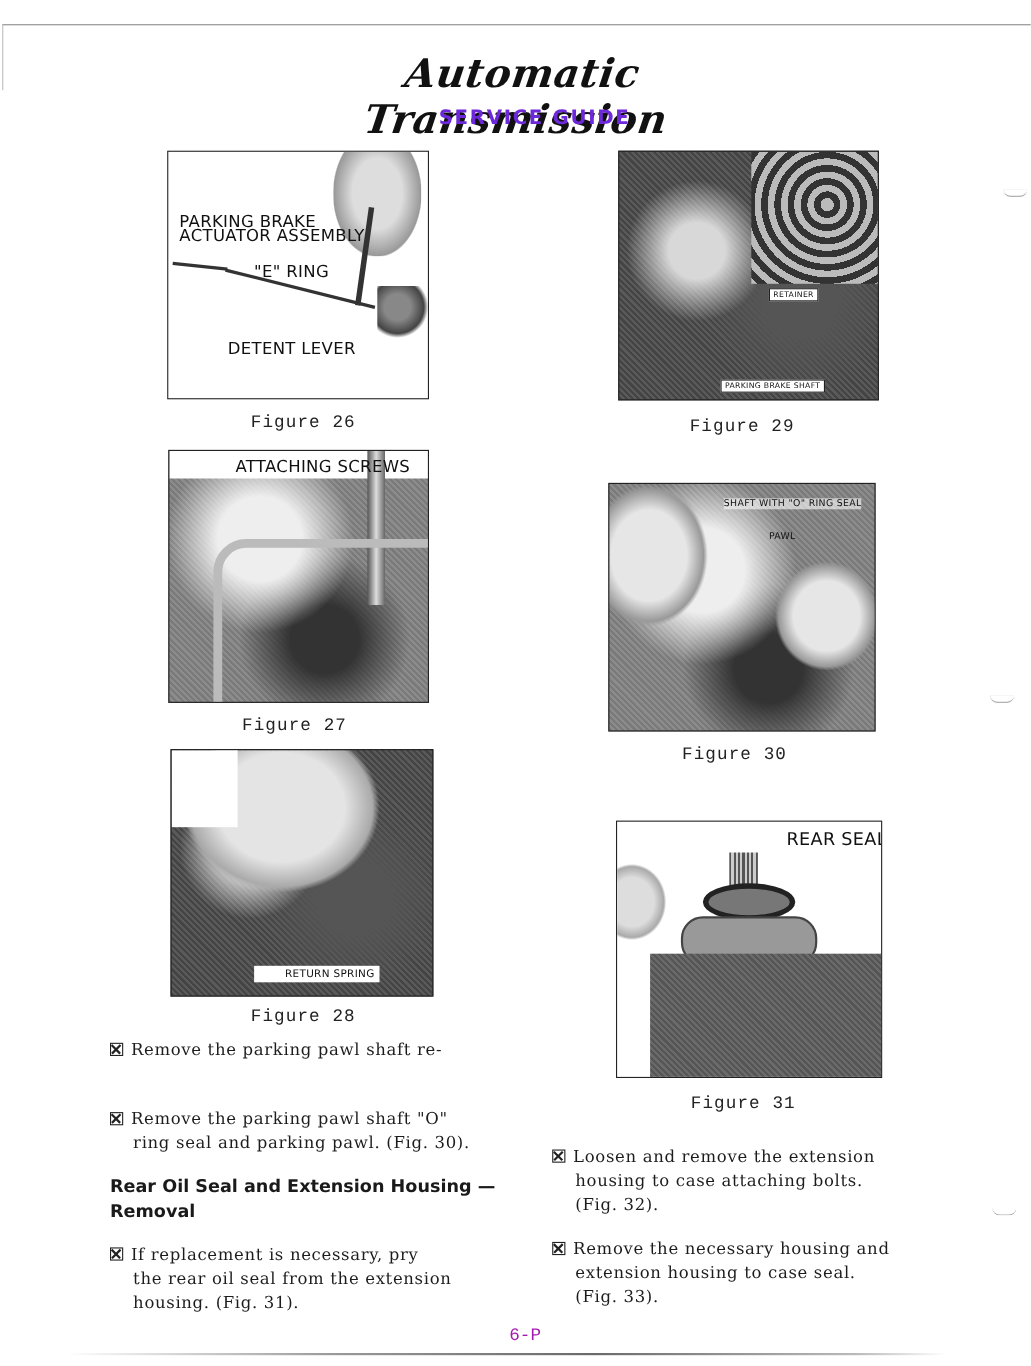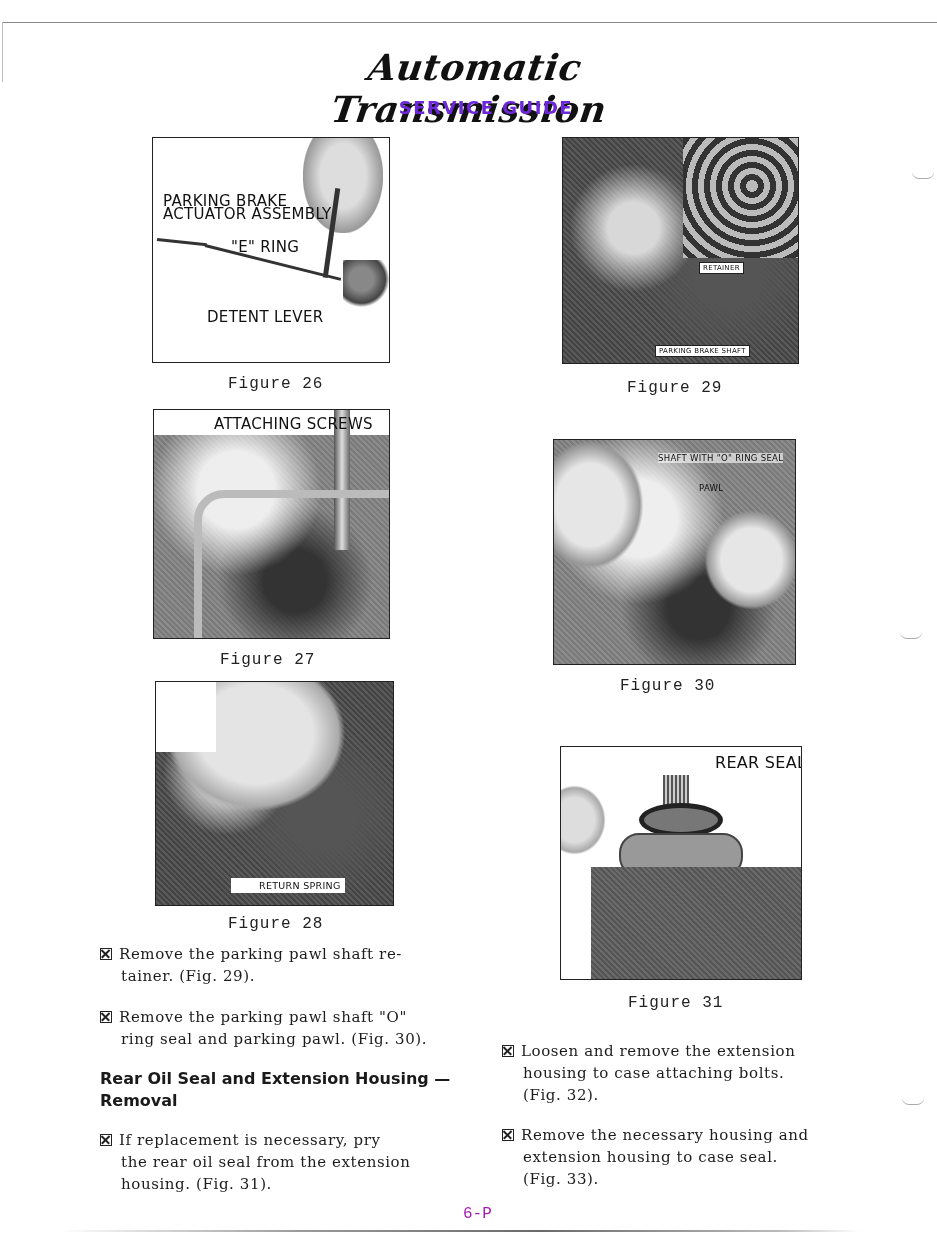--- a/index.html
+++ b/index.html
@@ -100,21 +100,20 @@
   <div style="position:absolute;left:78px;top:56px;width:74px;height:24px;border-radius:50%;border:5px solid #222;background:#777;"></div>
   <div style="position:absolute;left:58px;top:86px;width:120px;height:40px;border-radius:20px;background:#999;border:2px solid #444;"></div>
   <div style="position:absolute;left:30px;top:120px;width:210px;height:112px;background:repeating-linear-gradient(45deg,#555 0 2px,#6a6a6a 2px 4px);"></div>
   <div style="position:absolute;left:0;top:38px;width:45px;height:70px;background:radial-gradient(ellipse at 30% 50%,#ddd 0 45%,#aaa 65%,transparent 70%);"></div>
   <span class="callout" style="left:154px;top:6px;font-size:16px;">REAR SEAL</span>
 </div>
 <div class="caption" style="left:628px;top:994px;">Figure 31</div>
 
 <div class="step" style="left:100px;top:943px;width:380px;">
   <span class="bullet"></span><span>Remove the parking pawl shaft re-</span>
-  <span class="cont">tainer. (Fig. 29).</span>
 </div>
 <div class="step" style="left:100px;top:1006px;width:390px;">
   <span class="bullet"></span><span>Remove the parking pawl shaft "O"</span>
   <span class="cont">ring seal and parking pawl. (Fig. 30).</span>
 </div>
 
 <div class="section-heading">
   <div>Rear Oil Seal and Extension Housing —</div>
   <div>Removal</div>
 </div>

